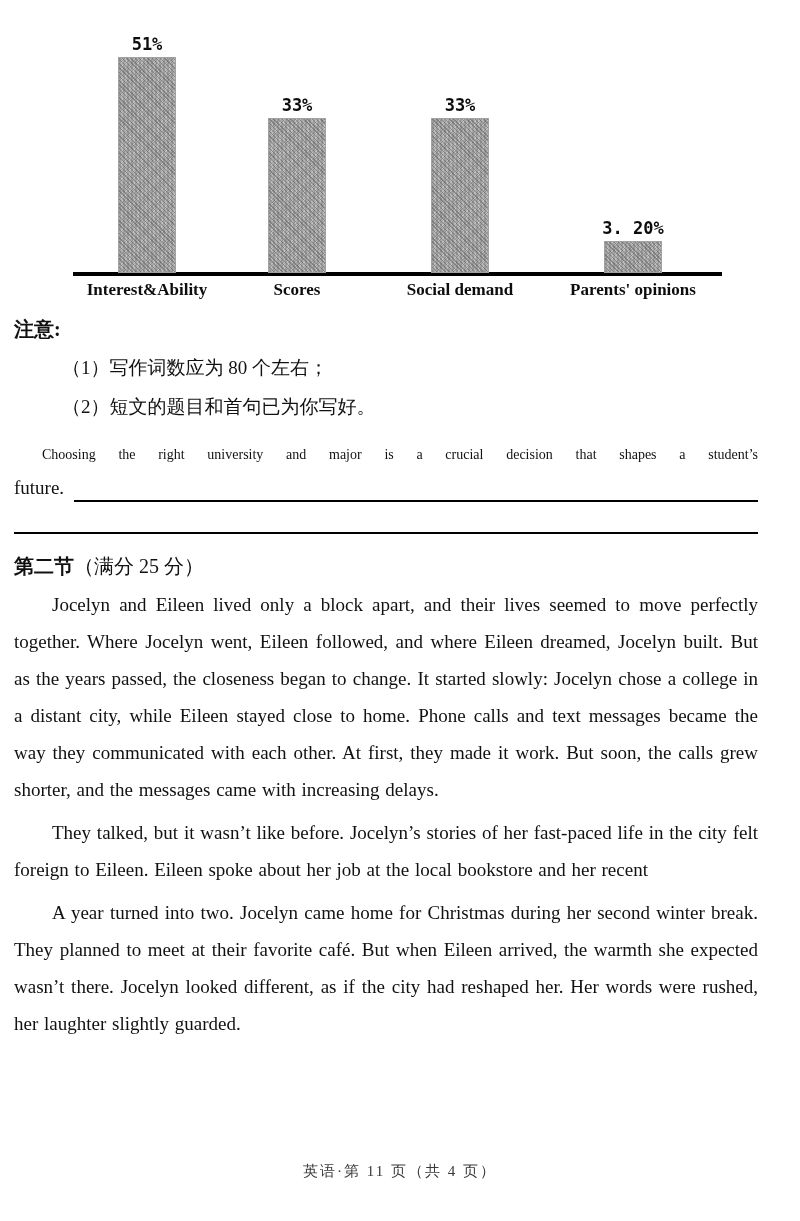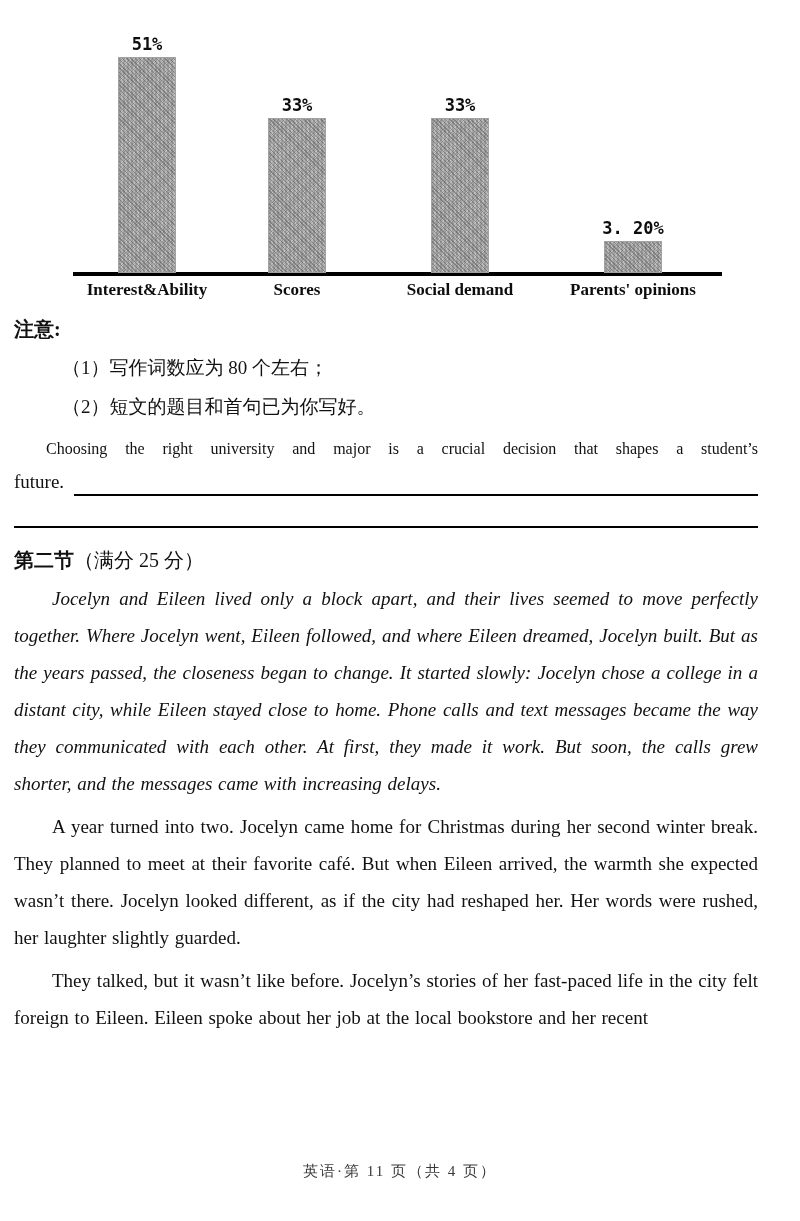--- a/index.html
+++ b/index.html
@@ -34,37 +34,37 @@
   }
 
   
   .notice{margin-top:12px;}
   .notice-label{font-weight:bold;font-size:20px;line-height:26px;margin:0;}
   .notice-item{font-size:19px;line-height:26px;margin:13px 0 0 0;padding-left:48px;}
 
   
   .essay-title{font-size:20px;font-weight:bold;text-align:center;margin:42px 0 0 0;line-height:28px;}
   .opening-line1{
-    font-size:16px;line-height:34px;margin:12px 0 0 0;
+    font-size:14px;line-height:34px;margin:18px 0 0 0;
     text-indent:2em;text-align:justify;text-align-last:justify;
   }
   .opening-line2{display:flex;height:32px;font-size:19px;}
   .opening-line2 .word{line-height:32px;}
   .write-line{flex:1;border-bottom:2px solid #000;margin-left:10px;height:28px;}
   .blank-line{height:28px;border-bottom:2px solid #000;margin-right:0;}
 
   
   .sec2-heading{font-size:20px;line-height:28px;margin:18px 0 0 0;}
   .sec2-heading .bold{font-weight:bold;}
   .sec2-instruction{font-size:19px;line-height:30px;margin:12px 0 0 0;text-indent:2em;}
   .story{
     font-size:19px;line-height:37px;margin:6px 0 0 0;
     text-indent:2em;text-align:justify;word-spacing:1px;
   }
-  .story.first{font-style:italic;}
+  .story.first{}
 
   
   .footer{
     position:absolute;left:0;right:0;bottom:40px;text-align:center;
     font-size:15px;color:#3a3a3a;letter-spacing:2px;
   }
 </style>
 </head>
 <body>
 
@@ -104,20 +104,20 @@
     </div>
 
     <div class="blank-line"></div>
 
     <p class="sec2-heading">
       <span class="bold">第二节</span><span>（满分 25 分）</span>
     </p>
 
 
     <p class="story first">Jocelyn and Eileen lived only a block apart, and their lives seemed to move perfectly together. Where Jocelyn went, Eileen followed, and where Eileen dreamed, Jocelyn built. But as the years passed, the closeness began to change. It started slowly: Jocelyn chose a college in a distant city, while Eileen stayed close to home. Phone calls and text messages became the way they communicated with each other. At first, they made it work. But soon, the calls grew shorter, and the messages came with increasing delays.</p>
+    <p class="story">They talked, but it wasn’t like before. Jocelyn’s stories of her fast-paced life in the city felt foreign to Eileen. Eileen spoke about her job at the local bookstore and her recent</p>
     <p class="story">A year turned into two. Jocelyn came home for Christmas during her second winter break. They planned to meet at their favorite café. But when Eileen arrived, the warmth she expected wasn’t there. Jocelyn looked different, as if the city had reshaped her. Her words were rushed, her laughter slightly guarded.</p>
-    <p class="story">They talked, but it wasn’t like before. Jocelyn’s stories of her fast-paced life in the city felt foreign to Eileen. Eileen spoke about her job at the local bookstore and her recent</p>
 
   </div>
 
   <div class="footer">英语·第 11 页（共 4 页）</div>
 
 </div>
 
 </body></html>

